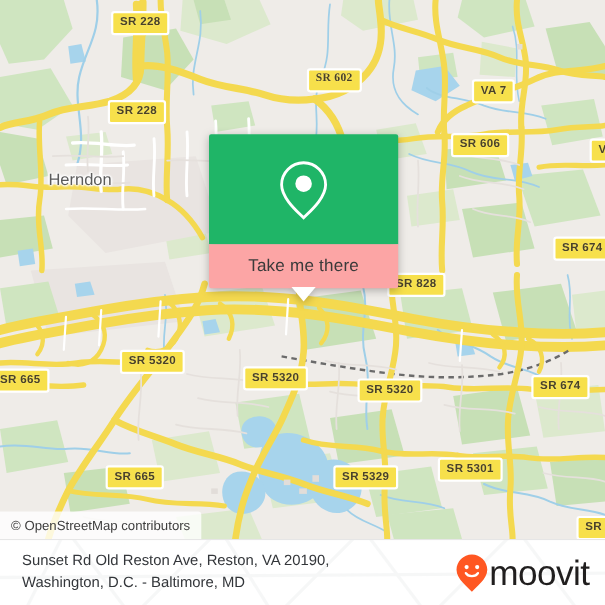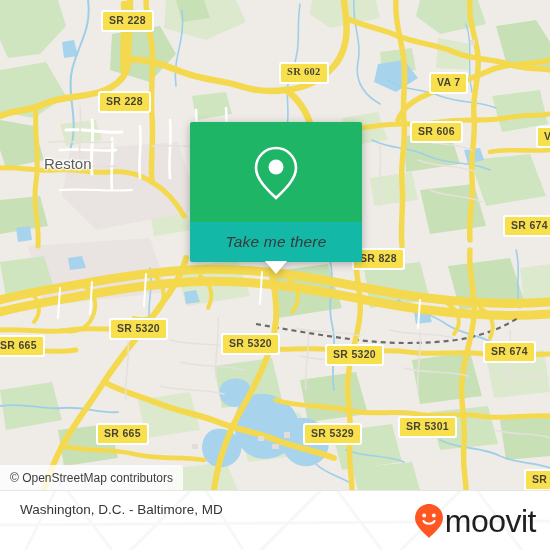--- a/index.html
+++ b/index.html
@@ -75,27 +75,26 @@
   }
   #popup-green {
     background: #1fb567;
     height: 100px;
     display: flex;
     align-items: center;
     justify-content: center;
     border-radius: 2px 2px 0 0;
   }
   #popup-white {
-    background: #14b8a6;
+    background: #fca5a5;
     height: 40px;
     display: flex;
     align-items: center;
     justify-content: center;
     border-radius: 0 0 2px 2px;
-    font-style: italic;
   }
   #popup-white-label {
     font-family: "Liberation Sans", sans-serif;
     font-size: 15.5px;
     color: #3a3a3a;
     letter-spacing: .2px;
   }
   #popup-tail {
     position: absolute;
     left: 50%;
@@ -389,21 +388,21 @@
         <div class="shield" style="left: 221px; top: 333px;">SR 5320</div>
         <div class="shield" style="left: 325px; top: 344px;">SR 5320</div>
         <div class="shield" style="left: 483px; top: 341px;">SR 674</div>
         <div class="shield" style="left: 96px; top: 423px;">SR 665</div>
         <div class="shield" style="left: 276px; top: 423px; margin-left: 27px;">SR 5329</div>
         <div class="shield" style="left: 398px; top: 416px;">SR 5301</div>
         <div class="shield" style="left: 524px; top: 469px;">SR 6</div>
       </div>
 
     <div id="places">
-        <div class="place-label" style="left: 44px; top: 155px;">Reston</div>
+        <div class="place-label" style="left: 44px; top: 155px;">Herndon</div>
       </div>
 
     <div id="popup">
       <div id="popup-green">
         <svg width="52" height="60" viewBox="0 0 52 60">
           <path d="M26 6 C15 6 6 15 6 26 C6 38 20 50 26 56 C32 50 46 38 46 26 C46 15 37 6 26 6 Z" fill="none" stroke="#ffffff" stroke-width="2.6"></path>
           <circle cx="26" cy="25" r="7.5" fill="#ffffff"></circle>
         </svg>
       </div>
       <div id="popup-white">
@@ -426,20 +425,21 @@
         <path d="M200 -10 L250 70"></path>
         <path d="M250 70 L330 -10"></path>
         <path d="M330 -10 L390 70"></path>
         <path d="M390 70 L470 -10"></path>
         <path d="M470 -10 L530 70"></path>
         <path d="M0 34 L550 30"></path>
       </g>
     </svg>
 
     <div id="footer-text">
+      <span class="line">Sunset Rd Old Reston Ave, Reston, VA 20190,</span>
       <span class="line">Washington, D.C. - Baltimore, MD</span>
     </div>
 
     <div id="moovit">
       <svg width="30" height="36" viewBox="0 0 30 36">
         <path d="M15 1 C7.3 1 1 7.3 1 15 C1 23.5 11.5 31 15 35 C18.5 31 29 23.5 29 15 C29 7.3 22.7 1 15 1 Z" fill="#ff5722"></path>
         <circle cx="10.2" cy="12.5" r="1.9" fill="#ffffff"></circle>
         <circle cx="19.8" cy="12.5" r="1.9" fill="#ffffff"></circle>
         <path d="M9.5 18 C11.5 21.6 18.5 21.6 20.5 18" fill="none" stroke="#ffffff" stroke-width="2.1" stroke-linecap="round"></path>
       </svg>

